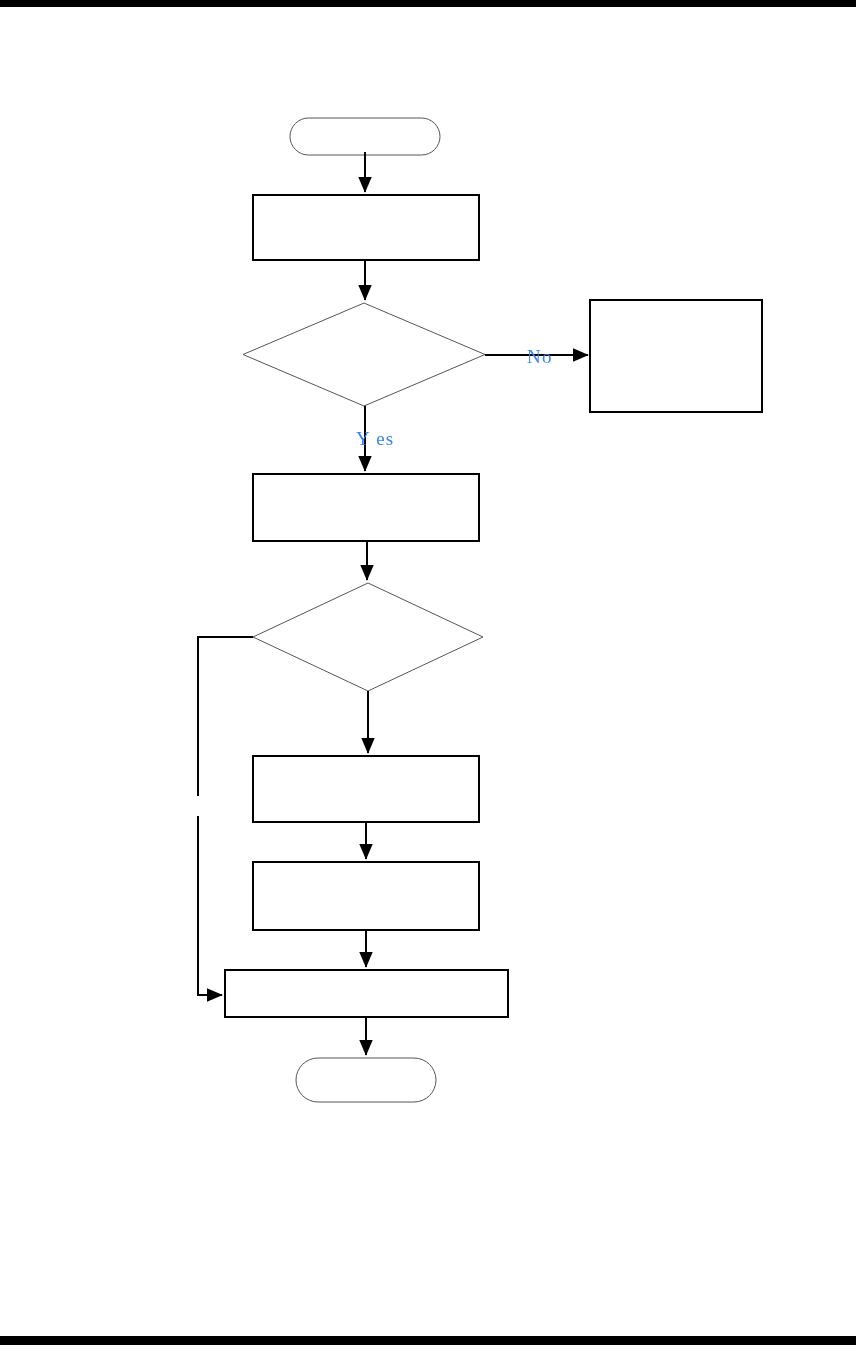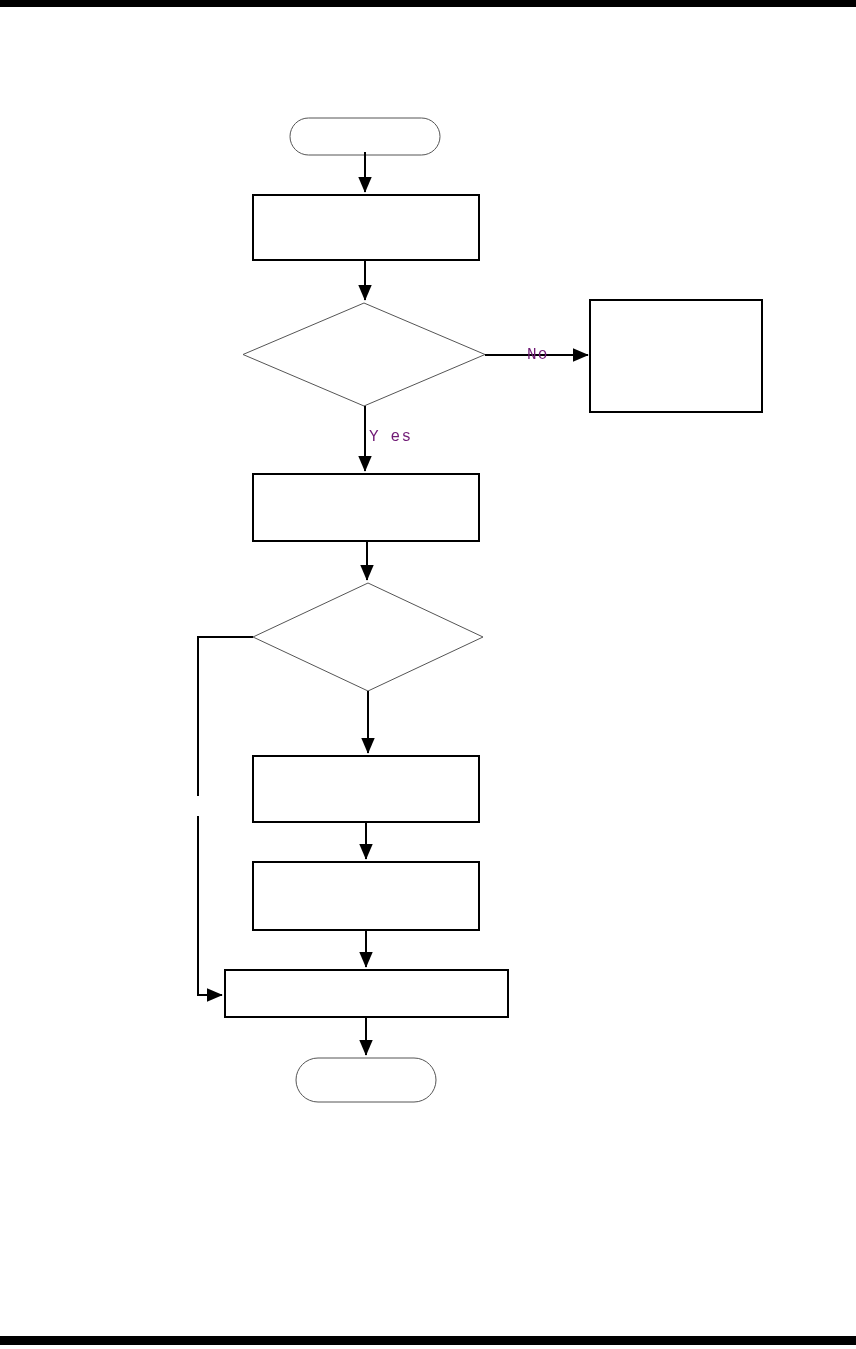--- a/index.html
+++ b/index.html
@@ -42,23 +42,23 @@
     display: block;
     width: 856px;
     height: 1349px;
   }
   .shape-fill { fill: #ffffff; }
   .shape-stroke-thin { stroke: #555555; stroke-width: 1; }
   .shape-stroke-bold { stroke: #000000; stroke-width: 2; }
   .connector { stroke: #000000; stroke-width: 2; fill: none; }
   .edge-label {
     position: absolute;
-    font-family: Liberation Mono, monospace;
-    font-size: 16px;
-    color: #701a75;
+    font-family: Liberation Serif, serif;
+    font-size: 19px;
+    color: #3b82f6;
     letter-spacing: 1.2px;
     white-space: nowrap;
   }
   .node-text {
     position: absolute;
     font-family: "Liberation Sans", sans-serif;
     font-size: 12px;
     color: #000000;
     text-align: center;
     display: flex;
@@ -121,21 +121,21 @@
       <line class="connector" x1="366" y1="822" x2="366" y2="859" marker-end="url(#arrowhead)"></line>
 
       <line class="connector" x1="366" y1="930" x2="366" y2="967" marker-end="url(#arrowhead)"></line>
 
       <line class="connector" x1="366" y1="1017" x2="366" y2="1055" marker-end="url(#arrowhead)"></line>
     </svg>
   </div>
 
   <div class="edge-label" style="left:527px; top:346px;">No</div>
 
-  <div class="edge-label" style="left:369px; top:428px;">Y es</div>
+  <div class="edge-label" style="left:356px; top:428px;">Y es</div>
 
   <div class="node-text" style="left:290px; top:118px; width:150px; height:37px;"></div>
   <div class="node-text" style="left:253px; top:195px; width:226px; height:65px;"></div>
   <div class="node-text" style="left:243px; top:303px; width:242px; height:103px;"></div>
   <div class="node-text" style="left:590px; top:300px; width:172px; height:112px;"></div>
   <div class="node-text" style="left:253px; top:474px; width:226px; height:67px;"></div>
   <div class="node-text" style="left:253px; top:583px; width:230px; height:108px;"></div>
   <div class="node-text" style="left:253px; top:756px; width:226px; height:66px;"></div>
   <div class="node-text" style="left:253px; top:862px; width:226px; height:68px;"></div>
   <div class="node-text" style="left:225px; top:970px; width:283px; height:47px;"></div>

